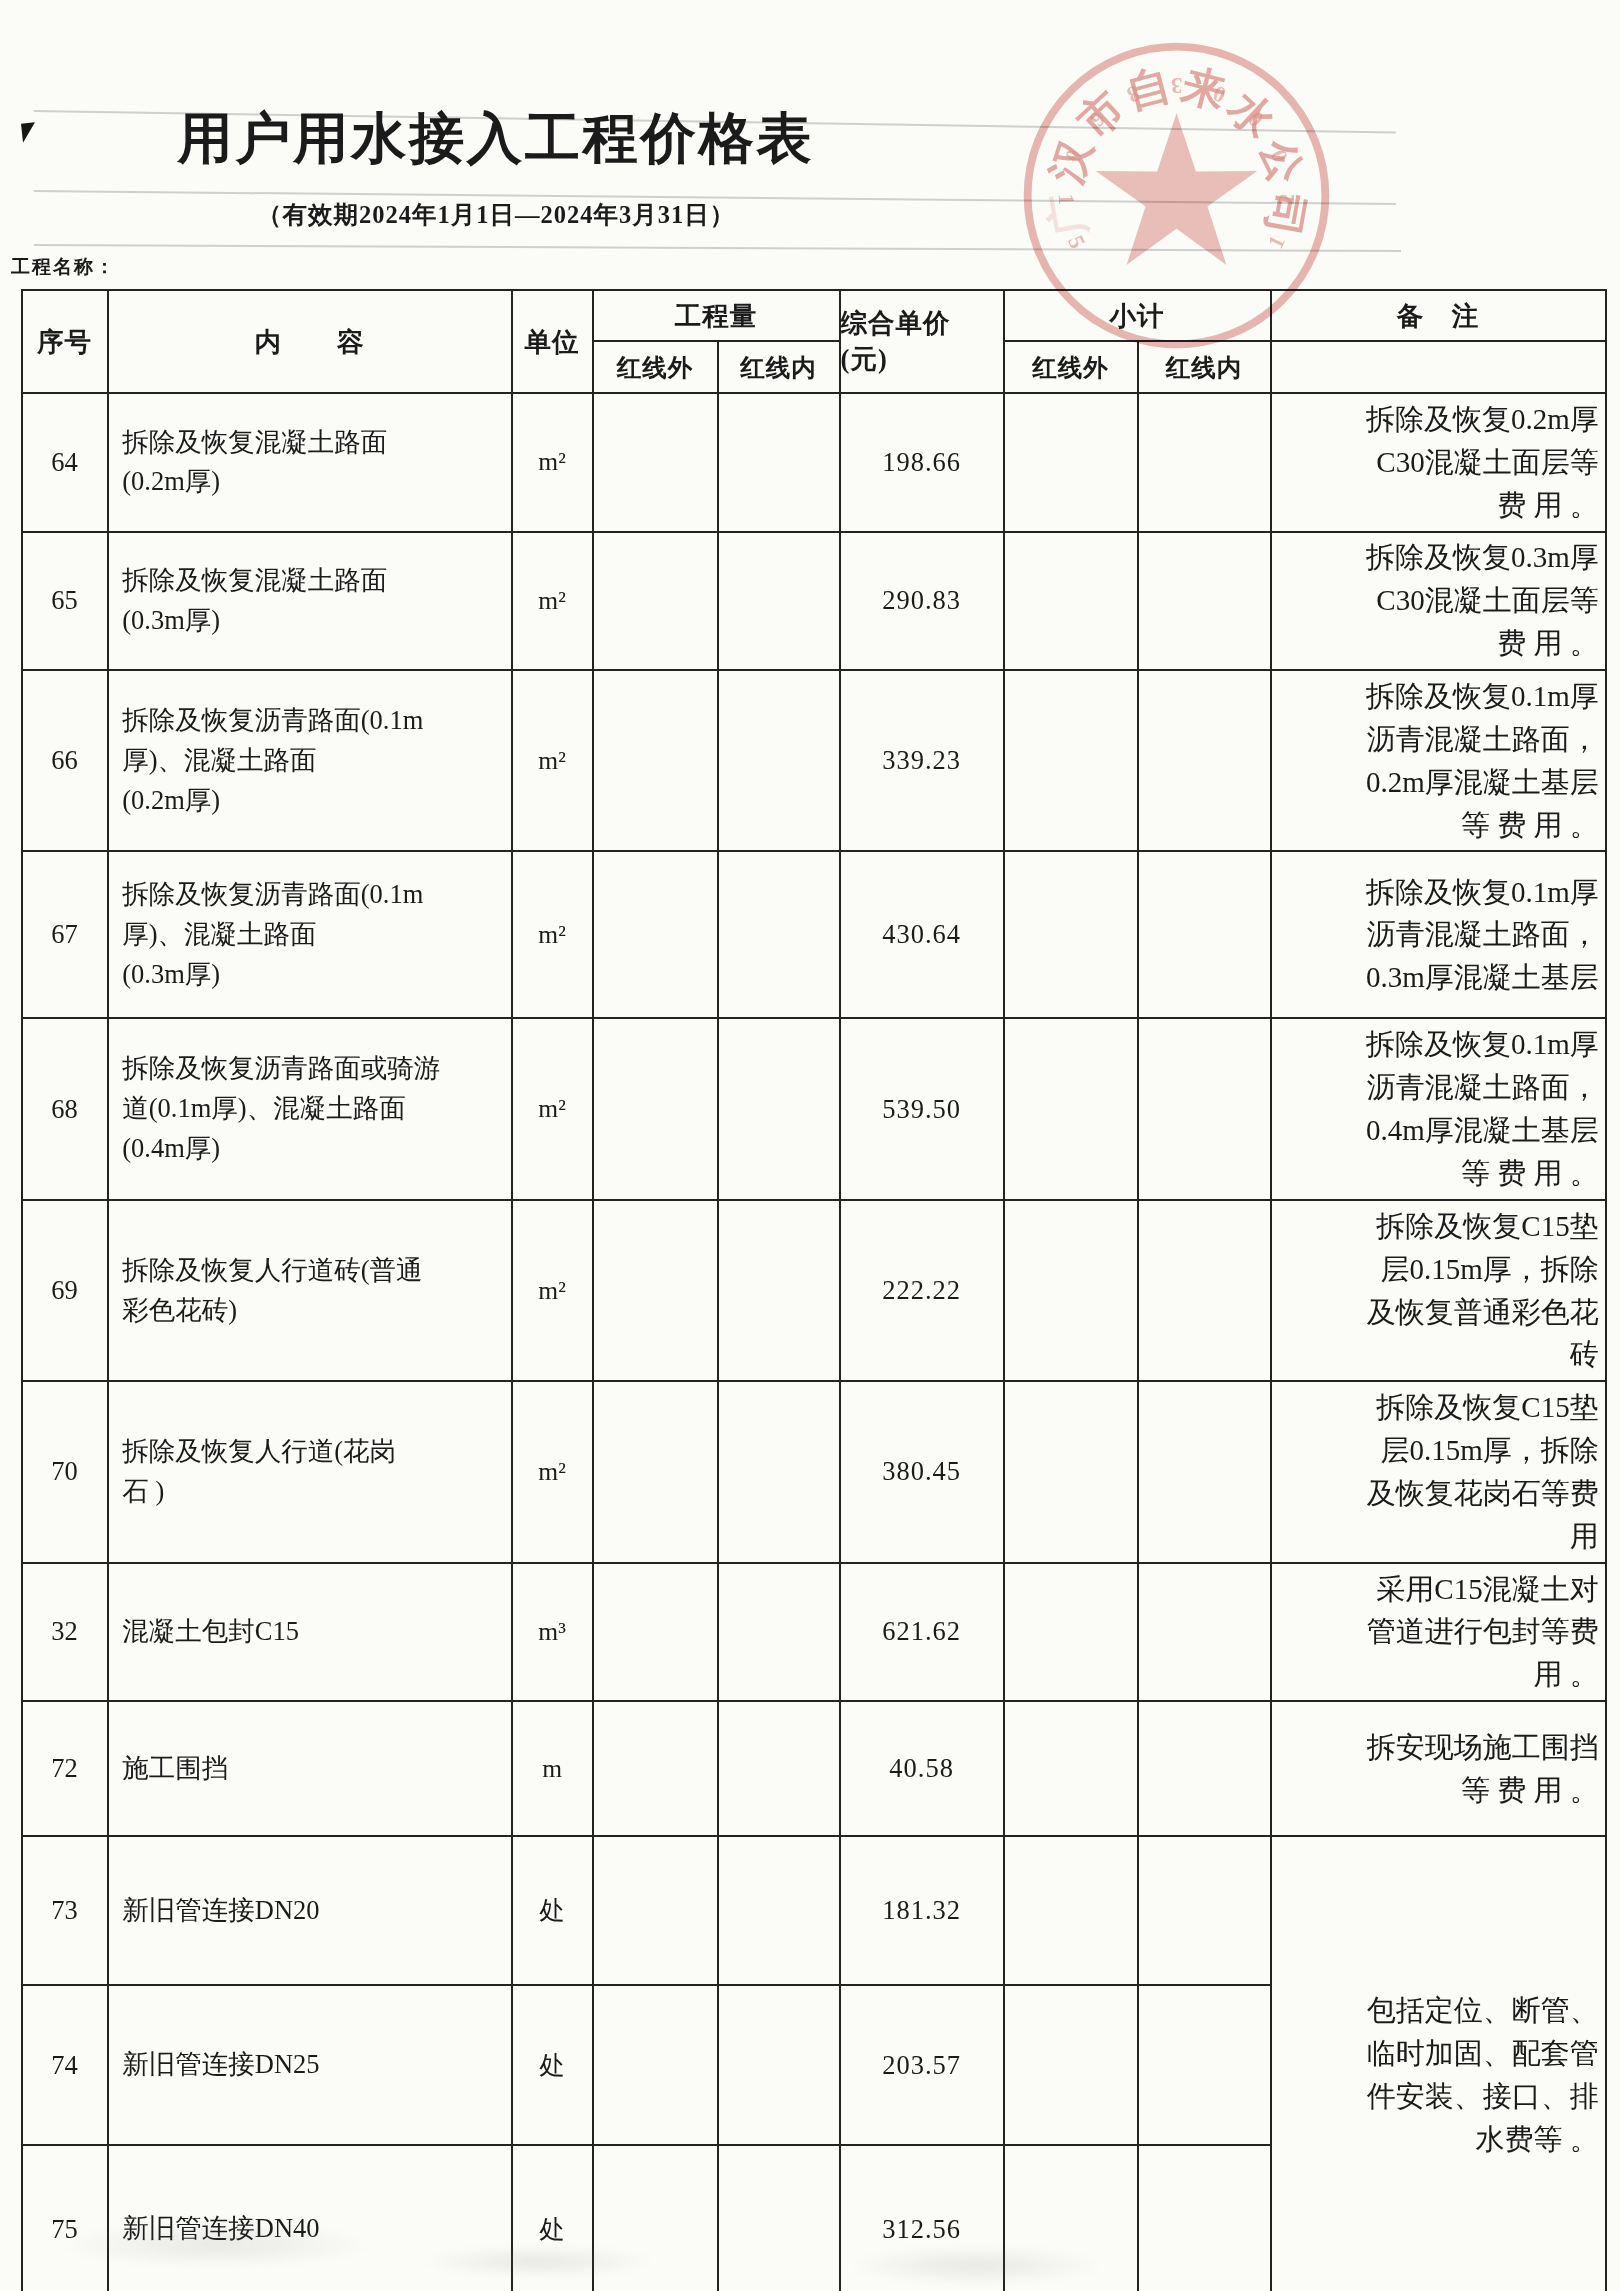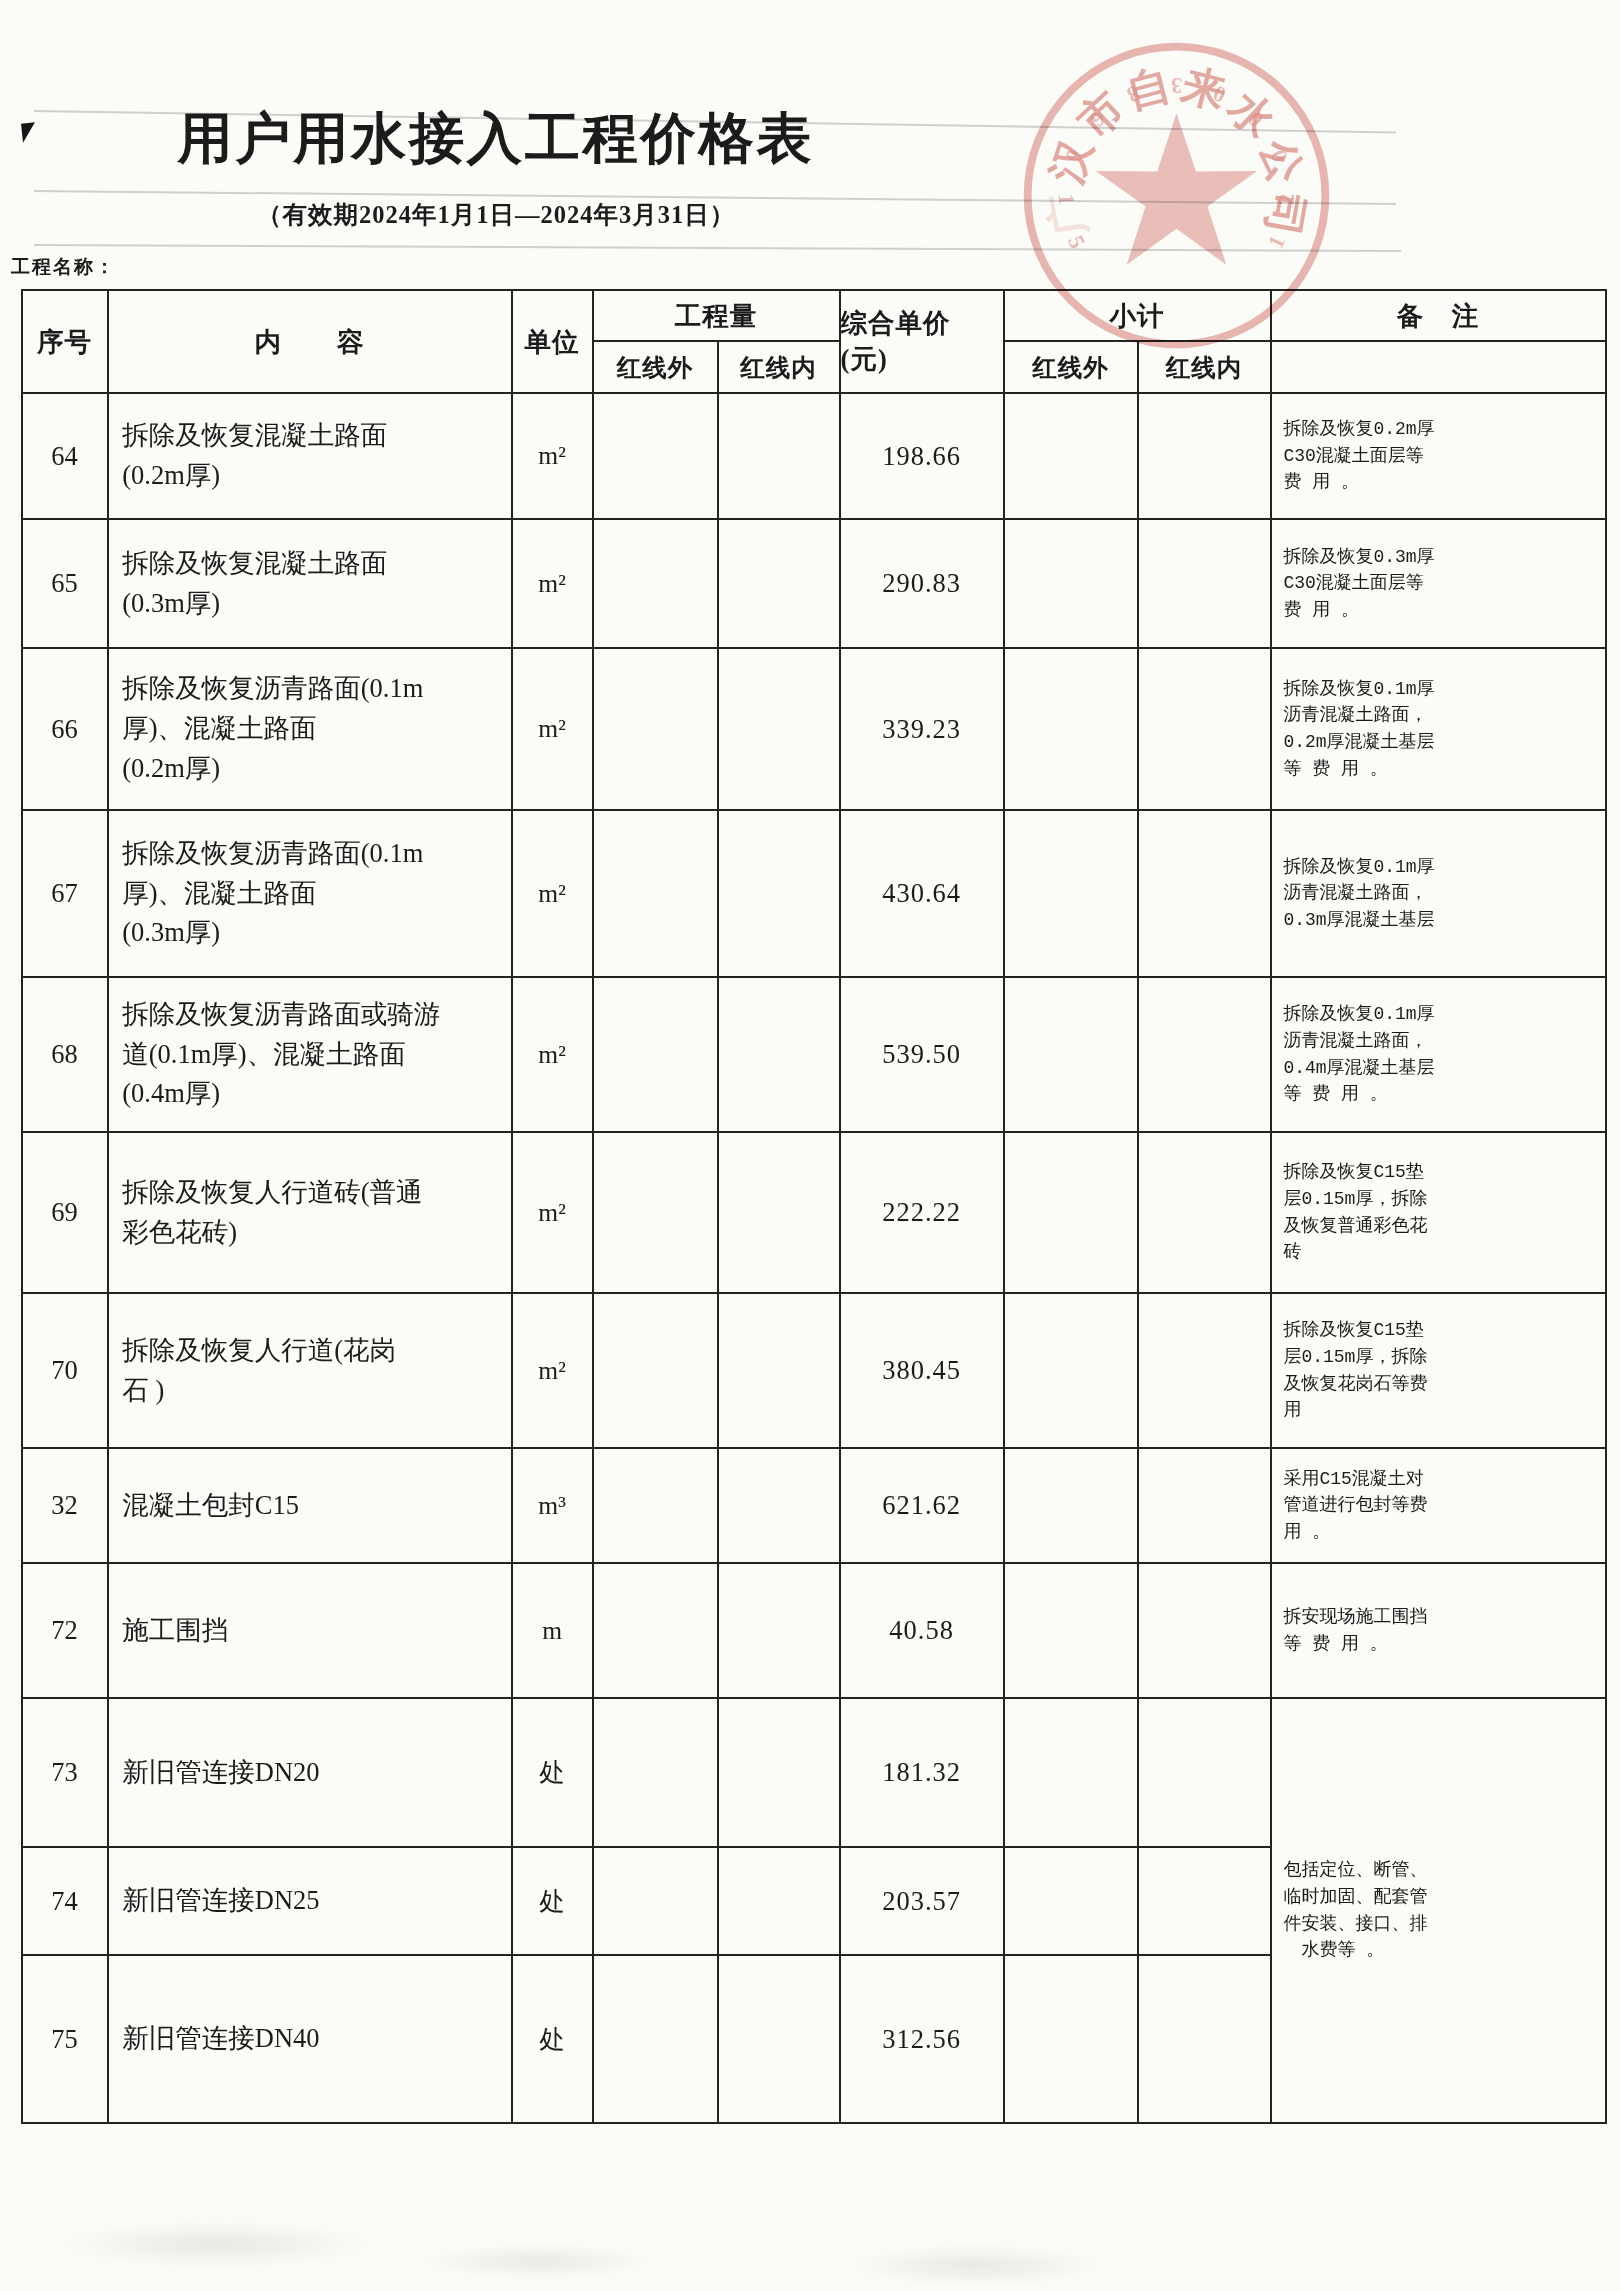--- a/index.html
+++ b/index.html
@@ -27,21 +27,21 @@
     position:absolute;left:20.6px;top:289px;width:1585px;
     border:2.9px solid #1d1d1d;
   }
   td,th{border:2px solid #232323;padding:0;overflow:hidden;}
   th{font-weight:600;font-size:26.5px;letter-spacing:1px;}
   .sub-h{font-size:24.5px;font-weight:600;}
   .c-no{text-align:center;font-size:26.5px;}
   .c-content{text-align:left;padding:3.9px 7.8px 3.9px 13.7px;font-size:26.5px;line-height:1.5;white-space:pre-line;vertical-align:middle;}
   .c-unit{text-align:center;font-size:25.5px;}
   .c-price{text-align:center;font-size:26.5px;letter-spacing:1px;}
-  .c-remark{text-align:left;padding:3.9px 5.9px 3.9px:11.8px;padding:3.9px 5.9px 3.9px 11.8px;font-size:18px;line-height:1.48;white-space:pre-line;vertical-align:middle;font-family:Liberation Mono, monospace;}
+  .c-remark{text-align:right;padding:3.9px 5.9px 3.9px:11.8px;padding:3.9px 5.9px 3.9px 11.8px;font-size:29px;line-height:1.48;white-space:pre-line;vertical-align:middle;}
   .c-empty{background:transparent;}
   .hdr-price{font-size:26.5px;font-weight:600;line-height:1.35;text-align:left;white-space:pre-line;}
 
   
   .seal{position:absolute;left:1010px;top:27.4px;width:333px;height:333px;mix-blend-mode:multiply;pointer-events:none;}
 
   
   .smudge{position:absolute;filter:blur(3.9px);opacity:.5;}
   .smudge-inner{width:100%;height:100%;background:radial-gradient(closest-side,rgba(110,110,110,.28),rgba(110,110,110,0));}
   #smudge1{left:59px;top:2221px;width:314px;height:47px;}
@@ -231,21 +231,21 @@
     <td class="c-empty"></td>
     <td class="c-empty"></td>
     <td class="c-price">181.32</td>
     <td class="c-empty"></td>
     <td class="c-empty"></td>
     <td class="c-remark" rowspan="3">包括定位、断管、
 临时加固、配套管
 件安装、接口、排
 　水费等 。</td>
   </tr>
-  <tr style="height:108px">
+  <tr style="height:160px">
     <td class="c-no">74</td>
     <td class="c-content">新旧管连接DN25</td>
     <td class="c-unit">处</td>
     <td class="c-empty"></td>
     <td class="c-empty"></td>
     <td class="c-price">203.57</td>
     <td class="c-empty"></td>
     <td class="c-empty"></td>
   </tr>
   <tr style="height:168px">

